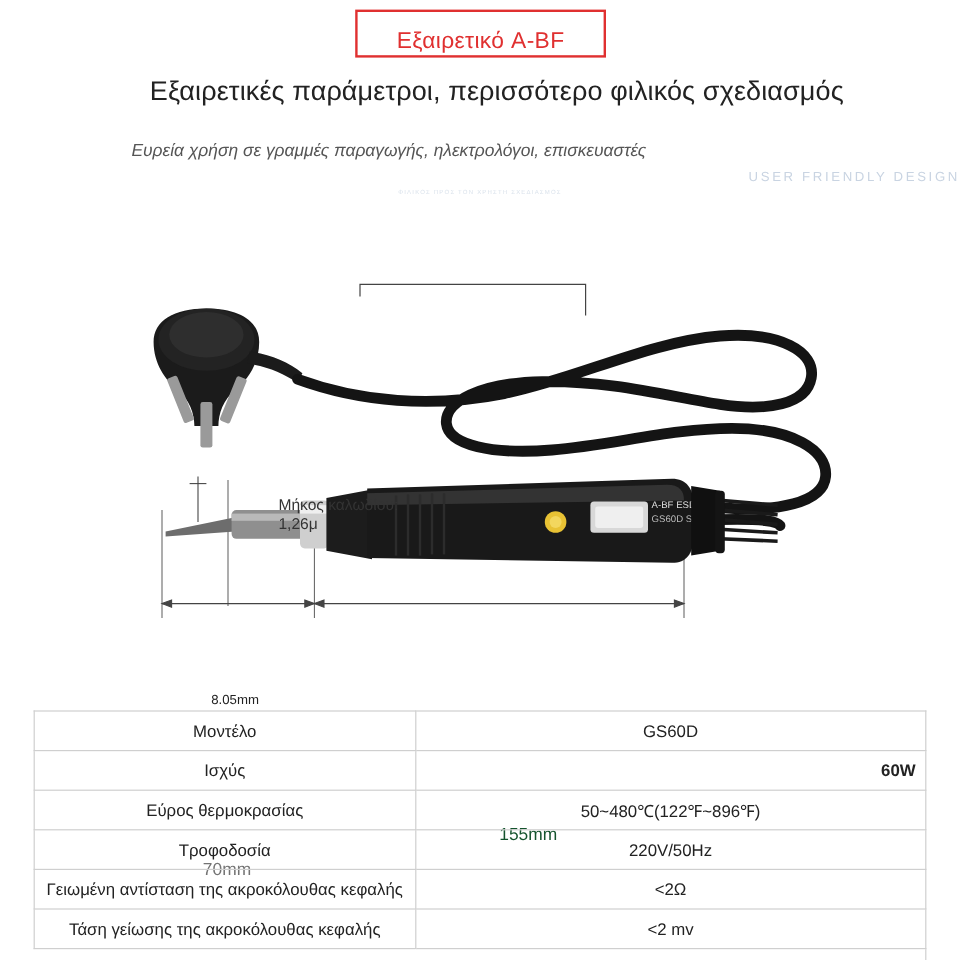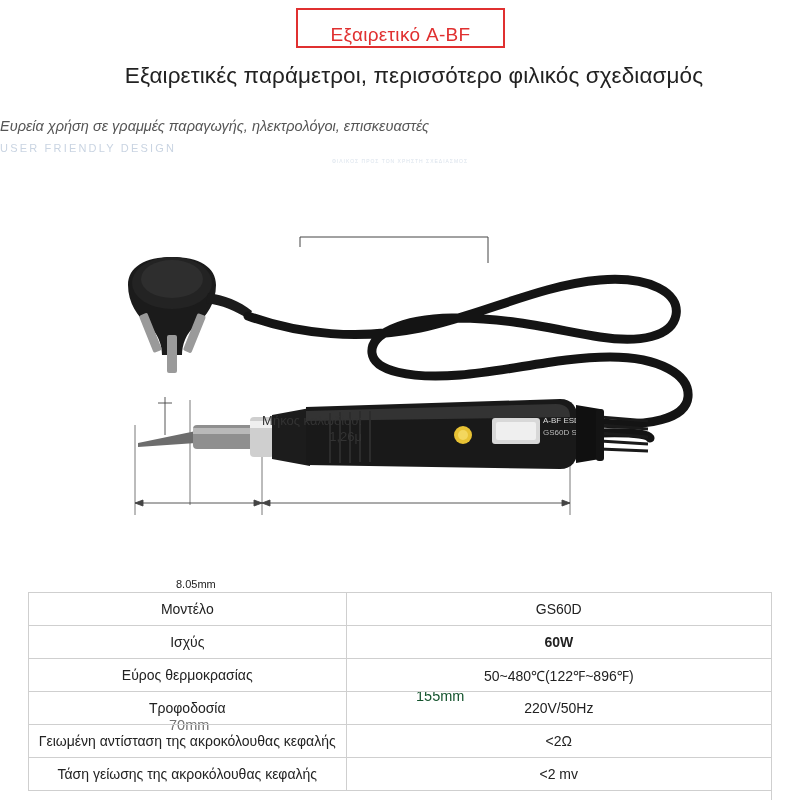--- a/index.html
+++ b/index.html
@@ -38,30 +38,31 @@
     font-size: 22.5px;
     color: #222222;
     letter-spacing: 0.1px;
     padding-left: 28px;
   }
 
   .subheadline {
     position: absolute;
     left: 0; top: 118px;
     width: 648px;
+    text-align: center;
     font-size: 14.5px;
     color: #555555;
     font-style: italic;
   }
 
   .ghost-text {
     position: absolute;
     left: 0; top: 142px;
     width: 800px;
-    text-align: left;
+    text-align: right;
     font-size: 11px;
     letter-spacing: 2.2px;
     color: #c9d4e2;
   }
   .ghost-text-2 {
     position: absolute;
     left: 0; top: 158px;
     width: 800px;
     text-align: center;
     font-size: 5px;
@@ -73,21 +74,21 @@
   .product-area {
     position: absolute;
     left: 0; top: 185px;
     width: 800px; height: 390px;
   }
 
   .callout-cable {
     position: absolute;
     left: 232px; top: 228px;
     width: 130px;
-    text-align: right;
+    text-align: left;
     font-size: 13px;
     color: #333333;
     line-height: 16px;
   }
 
   .dim-805 {
     position: absolute;
     left: 176px; top: 393px;
     font-size: 11px;
     color: #222222;
@@ -126,20 +127,21 @@
     text-align: center;
   }
   .spec-table td.value {
     width: 426px;
   }
   .spec-table td.small {
     font-size: 14px;
   }
   .spec-table td.bold {
     font-weight: bold;
+    text-align: right;
   }
   .spec-table td.no-border-left {
     border-left: 1px solid #ffffff;
     border-bottom: 1px solid #ffffff;
     border-top: 1px solid #cfcfcf;
     border-right: 1px solid #ffffff;
   }
 </style>
 </head>
 <body>

